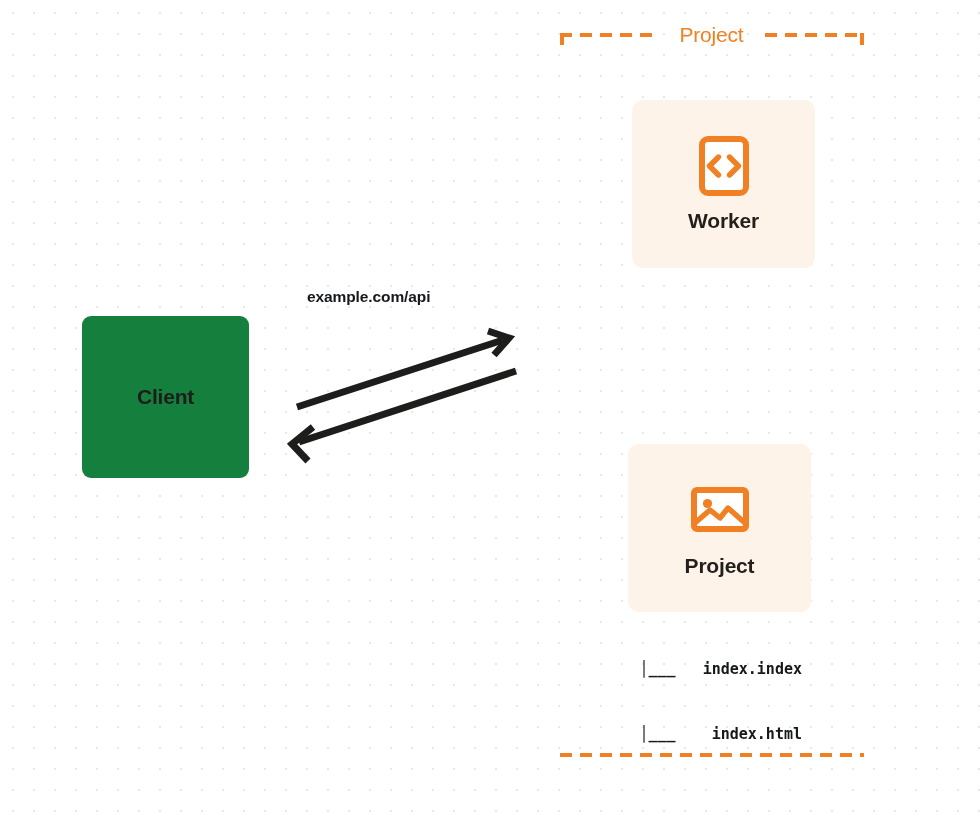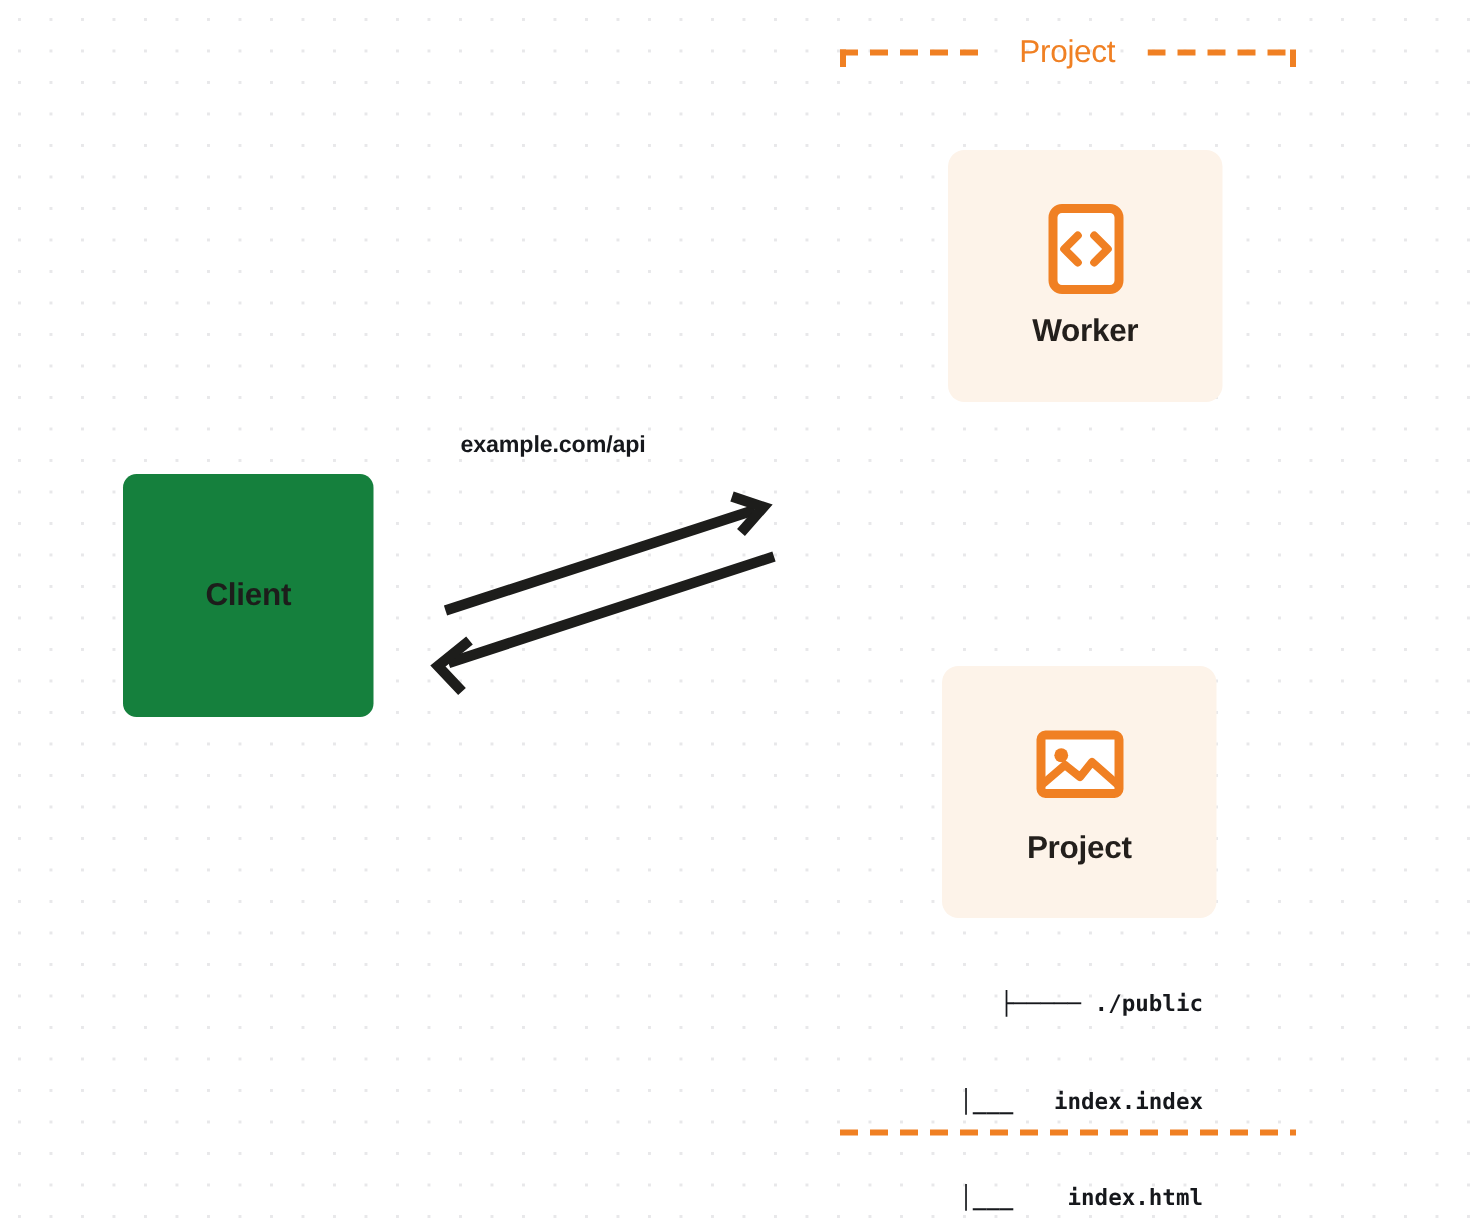--- a/index.html
+++ b/index.html
@@ -207,19 +207,18 @@
   <div class="service-card" id="assets-card">
     <svg class="card-icon" viewBox="0 0 62 62">
       <rect x="5" y="12" width="52" height="39" rx="3" ry="3" fill="#ffffff" stroke="#f08023" stroke-width="6"></rect>
       <circle cx="18.5" cy="25.5" r="4.6" fill="#f08023"></circle>
       <polyline points="7,44 21,32 31,40 39,30 56,45" fill="none" stroke="#f08023" stroke-width="5.4" stroke-linecap="round" stroke-linejoin="round"></polyline>
     </svg>
     <span class="card-label">Project</span>
   </div>
 
   <div id="file-tree">
-    <span class="tree-row">├───── ./public</span>
     <span class="tree-row">   │___   index.index</span>
     <span class="tree-row">   │___    index.html</span>
     
   </div>
 
 </div>
 
 </body></html>

